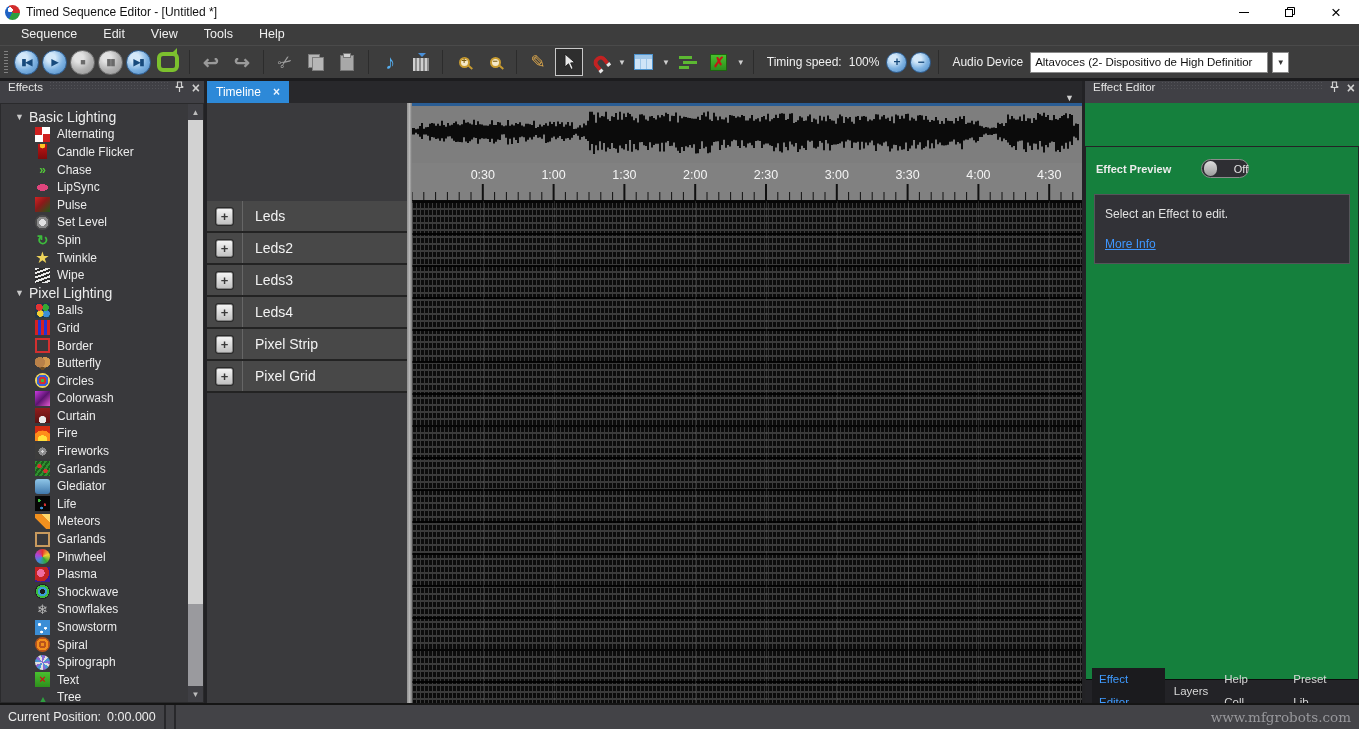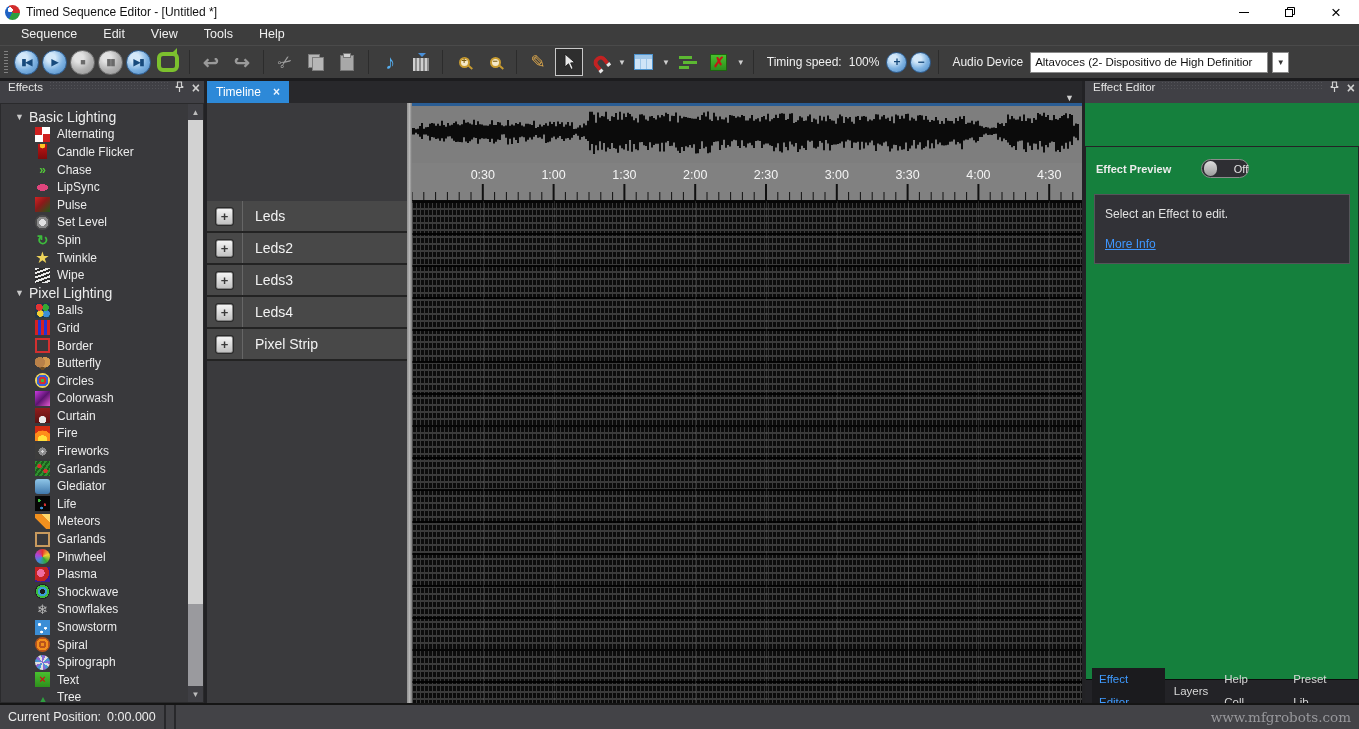--- a/index.html
+++ b/index.html
@@ -487,20 +487,25 @@
             </div>
             <div class="tl-row">
               <span class="plusbtn"></span>
               <span class="rowsep"></span>
               <span class="rowlabel">Leds4</span>
             </div>
             <div class="tl-row">
               <span class="plusbtn"></span>
               <span class="rowsep"></span>
               <span class="rowlabel">Pixel Strip</span>
+            </div>
+            <div class="tl-row">
+              <span class="plusbtn"></span>
+              <span class="rowsep"></span>
+              <span class="rowlabel">Pixel Grid</span>
             </div>
           </div>
         <div class="vsplit"></div>
         <div class="tl-right">
           <div class="wave">
             <svg id="wavesvg" width="670" height="57" viewBox="0 0 670 57">
                 <path d="M0 22.1L0 28.4M2 21.9L2 28.5M4 23.2L4 26.8M6 22.8L6 28.2M8 20.1L8 30.8M10 17.1L10 33.0M12 22.8L12 28.4M14 21.3L14 28.4M16 21.0L16 29.8M18 17.7L18 34.4M20 17.1L20 31.0M22 17.6L22 31.5M24 19.8L24 33.1M26 17.7L26 32.6M28 19.7L28 34.8M30 14.7L30 32.2M32 18.9L32 35.6M34 20.7L34 32.4M36 17.0L36 30.4M38 19.4L38 30.3M40 18.8L40 32.4M42 17.1L42 34.8M44 15.5L44 35.9M46 18.3L46 35.8M48 19.2L48 35.9M50 18.2L50 36.3M52 13.7L52 31.2M54 16.7L54 35.4M56 16.2L56 36.9M58 17.4L58 35.3M60 18.4L60 33.6M62 13.7L62 31.4M64 19.0L64 32.1M66 15.3L66 37.8M68 18.3L68 33.3M70 18.4L70 32.2M72 19.6L72 32.7M74 19.5L74 32.5M76 19.7L76 33.0M78 18.3L78 36.1M80 14.3L80 32.7M82 19.0L82 37.4M84 19.0L84 35.7M86 16.1L86 33.5M88 16.4L88 33.9M90 19.2L90 28.5M92 20.3L92 28.3M94 19.4L94 31.7M96 14.0L96 38.4M98 19.8L98 32.7M100 18.4L100 38.1M102 19.6L102 31.4M104 16.9L104 33.9M106 17.9L106 37.0M108 16.3L108 31.3M110 19.4L110 30.6M112 20.4L112 31.3M114 17.7L114 35.5M116 17.8L116 33.8M118 18.2L118 31.4M120 19.0L120 33.5M122 14.8L122 30.7M124 22.1L124 29.0M126 20.9L126 31.8M128 18.4L128 31.2M130 20.4L130 32.7M132 19.0L132 28.4M134 17.2L134 37.0M136 19.8L136 36.3M138 15.7L138 35.6M140 18.0L140 31.8M142 16.0L142 30.5M144 20.2L144 33.2M146 15.6L146 31.7M148 17.9L148 30.1M150 16.3L150 32.9M152 20.7L152 34.9M154 18.4L154 32.5M156 16.1L156 31.9M158 19.8L158 33.7M160 16.3L160 31.7M162 23.1L162 29.1M164 22.8L164 27.7M166 21.5L166 29.7M168 19.3L168 33.7M170 21.5L170 31.0M172 17.6L172 30.2M174 19.3L174 33.0M176 14.7L176 35.0M178 5.8L178 44.2M180 5.8L180 38.0M182 8.8L182 47.9M184 16.8L184 39.2M186 6.5L186 44.2M188 11.6L188 35.2M190 9.9L190 43.8M192 10.4L192 36.9M194 5.7L194 45.6M196 13.3L196 41.5M198 15.0L198 43.0M200 10.2L200 36.9M202 10.9L202 42.1M204 6.9L204 42.7M206 13.7L206 46.8M208 5.8L208 39.5M210 13.7L210 42.3M212 7.5L212 43.4M214 11.0L214 38.1M216 6.7L216 44.8M218 8.0L218 34.1M220 10.6L220 45.8M222 14.2L222 37.9M224 12.2L224 43.3M226 16.5L226 44.2M228 8.4L228 36.3M230 8.2L230 35.9M232 9.5L232 39.3M234 13.6L234 40.0M236 14.8L236 44.1M238 10.6L238 36.2M240 10.1L240 41.4M242 12.0L242 39.1M244 13.5L244 37.7M246 9.3L246 37.8M248 11.5L248 45.6M250 9.1L250 36.7M252 10.3L252 45.5M254 6.7L254 36.6M256 8.1L256 35.1M258 15.3L258 40.0M260 9.8L260 39.8M262 10.0L262 36.5M264 6.4L264 41.4M266 16.6L266 44.7M268 9.8L268 47.1M270 12.2L270 41.0M272 10.7L272 44.9M274 11.0L274 40.3M276 11.7L276 41.2M278 11.9L278 39.0M280 12.5L280 41.8M282 12.8L282 38.3M284 12.7L284 47.6M286 10.8L286 47.3M288 14.1L288 43.0M290 9.0L290 35.3M292 6.6L292 42.3M294 10.4L294 40.7M296 5.6L296 47.2M298 13.5L298 46.6M300 15.0L300 39.6M302 6.7L302 36.0M304 10.4L304 35.4M306 14.2L306 35.3M308 10.5L308 44.0M310 13.3L310 39.0M312 13.6L312 33.7M314 11.4L314 41.8M316 16.8L316 39.0M318 9.0L318 40.5M320 9.6L320 35.3M322 9.9L322 33.8M324 11.8L324 34.3M326 10.6L326 39.9M328 11.2L328 42.1M330 8.9L330 34.3M332 10.1L332 40.0M334 14.6L334 41.5M336 14.5L336 37.5M338 12.2L338 36.7M340 9.1L340 39.3M342 14.7L342 42.0M344 13.2L344 34.9M346 12.3L346 34.6M348 15.4L348 34.9M350 10.9L350 42.0M352 9.9L352 38.6M354 13.5L354 37.6M356 7.8L356 37.4M358 15.2L358 39.2M360 13.2L360 40.1M362 12.0L362 45.2M364 8.8L364 41.5M366 11.9L366 37.3M368 7.7L368 45.2M370 7.2L370 46.6M372 7.7L372 36.6M374 14.0L374 41.1M376 12.9L376 44.3M378 7.8L378 35.4M380 7.3L380 38.5M382 16.9L382 40.5M384 16.0L384 37.0M386 14.2L386 46.0M388 10.3L388 43.2M390 11.6L390 39.8M392 14.9L392 41.9M394 14.6L394 44.1M396 10.3L396 34.5M398 8.5L398 35.8M400 15.9L400 34.8M402 12.5L402 41.7M404 13.6L404 42.6M406 17.8L406 40.8M408 9.7L408 35.0M410 14.5L410 36.7M412 10.8L412 44.2M414 15.3L414 34.0M416 9.6L416 37.6M418 13.0L418 44.4M420 14.6L420 39.0M422 14.8L422 38.4M424 17.7L424 38.6M426 12.2L426 38.0M428 8.6L428 37.3M430 10.2L430 35.6M432 17.0L432 41.8M434 10.9L434 35.6M436 12.4L436 33.7M438 11.1L438 34.5M440 15.8L440 42.1M442 17.8L442 36.4M444 10.8L444 36.7M446 10.1L446 35.8M448 13.9L448 43.7M450 10.5L450 35.7M452 10.1L452 42.4M454 10.8L454 36.4M456 15.2L456 39.3M458 13.6L458 36.6M460 14.6L460 34.4M462 12.9L462 39.2M464 8.3L464 45.1M466 8.6L466 37.6M468 13.4L468 38.6M470 10.5L470 39.8M472 9.0L472 36.6M474 12.8L474 35.4M476 11.8L476 40.2M478 15.1L478 45.5M480 10.6L480 42.5M482 17.3L482 38.7M484 8.5L484 38.9M486 9.6L486 44.5M488 12.9L488 40.3M490 9.7L490 43.7M492 12.6L492 43.2M494 8.1L494 36.5M496 7.8L496 45.0M498 14.6L498 42.6M500 11.4L500 39.6M502 12.7L502 34.1M504 14.8L504 42.6M506 9.4L506 38.7M508 9.1L508 36.2M510 9.6L510 43.4M512 13.7L512 42.1M514 9.9L514 40.6M516 13.8L516 34.2M518 16.1L518 42.5M520 14.0L520 37.2M522 14.7L522 42.2M524 11.1L524 33.5M526 14.3L526 38.2M528 17.9L528 36.6M530 15.1L530 39.3M532 17.7L532 39.6M534 11.9L534 39.2M536 14.7L536 38.7M538 15.1L538 35.8M540 14.9L540 35.6M542 17.5L542 33.4M544 12.1L544 38.5M546 15.1L546 36.1M548 10.6L548 37.5M550 13.1L550 43.2M552 9.9L552 34.6M554 18.1L554 33.4M556 16.8L556 33.8M558 16.8L558 32.3M560 14.8L560 31.4M562 18.2L562 34.2M564 15.4L564 36.6M566 14.7L566 34.9M568 19.7L568 31.1M570 20.3L570 30.9M572 21.8L572 28.5M574 21.1L574 27.5M576 21.6L576 29.0M578 22.5L578 28.7M580 21.8L580 29.1M582 21.6L582 28.1M584 22.1L584 27.7M586 16.7L586 33.8M588 17.9L588 31.3M590 17.2L590 35.2M592 20.1L592 32.4M594 17.1L594 33.9M596 8.4L596 36.5M598 13.3L598 39.0M600 10.1L600 41.2M602 12.6L602 39.9M604 13.8L604 44.0M606 13.5L606 35.4M608 10.5L608 34.8M610 15.0L610 34.6M612 8.4L612 43.3M614 14.9L614 45.9M616 12.2L616 36.5M618 12.5L618 39.8M620 16.9L620 44.1M622 12.1L622 37.4M624 13.8L624 37.7M626 7.1L626 43.6M628 8.3L628 34.9M630 9.7L630 40.6M632 6.7L632 46.4M634 10.9L634 39.0M636 9.0L636 41.3M638 14.1L638 36.8M640 14.3L640 35.4M642 9.1L642 35.9M644 12.9L644 45.6M646 13.7L646 44.1M648 11.9L648 46.1M650 10.0L650 39.7M652 9.1L652 42.7M654 7.3L654 36.8M656 12.3L656 42.7M658 8.0L658 35.5M660 9.0L660 39.0M662 19.7L662 30.4M664 17.6L664 31.8M666 18.1L666 34.3" stroke="#0b0b0b" stroke-width="2"></path>
               </svg>
           </div>
           <div class="ruler">

